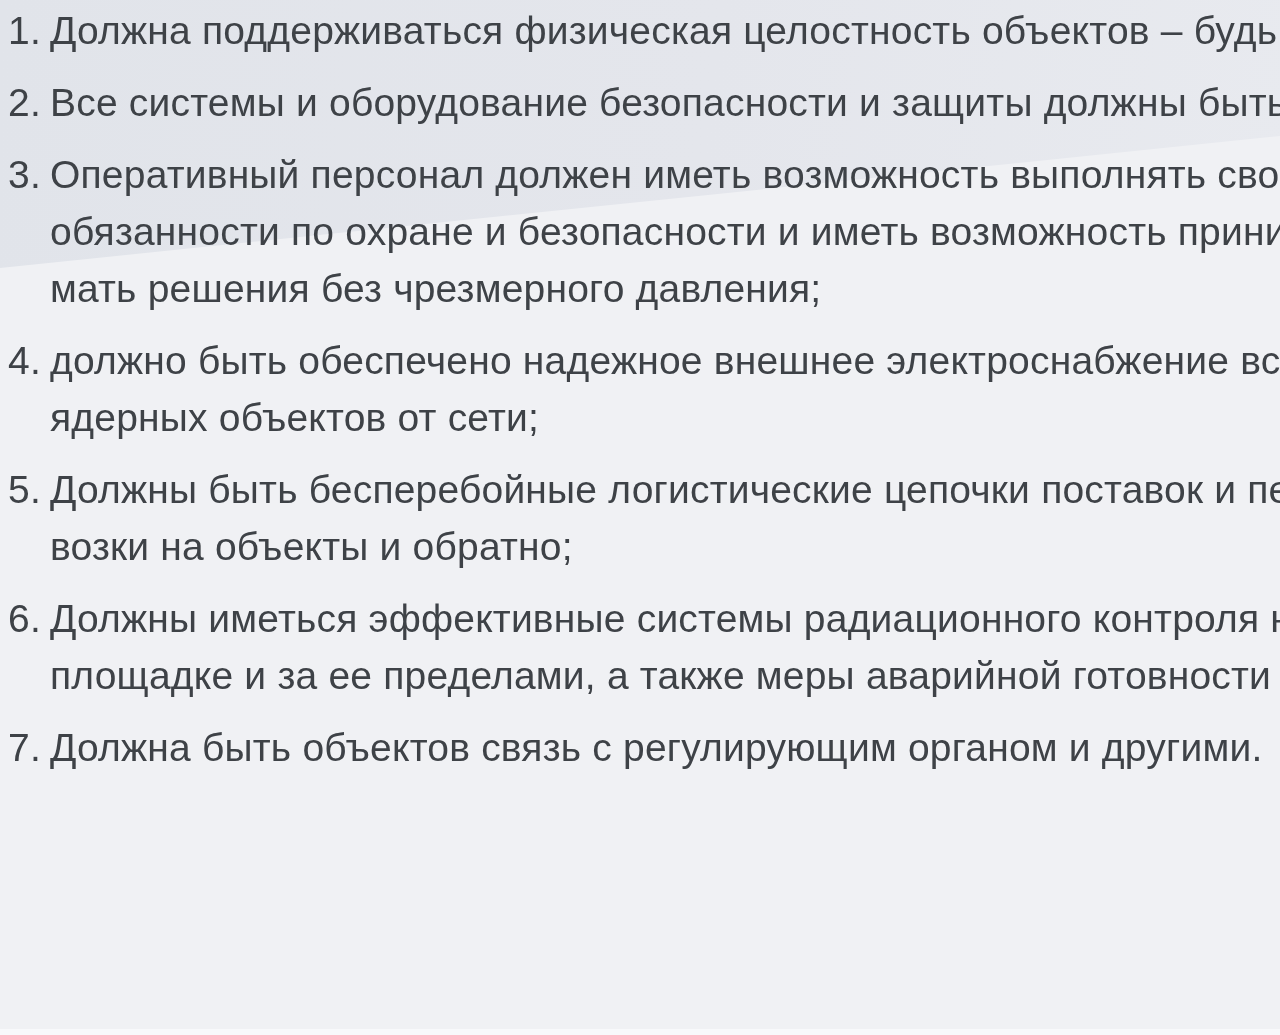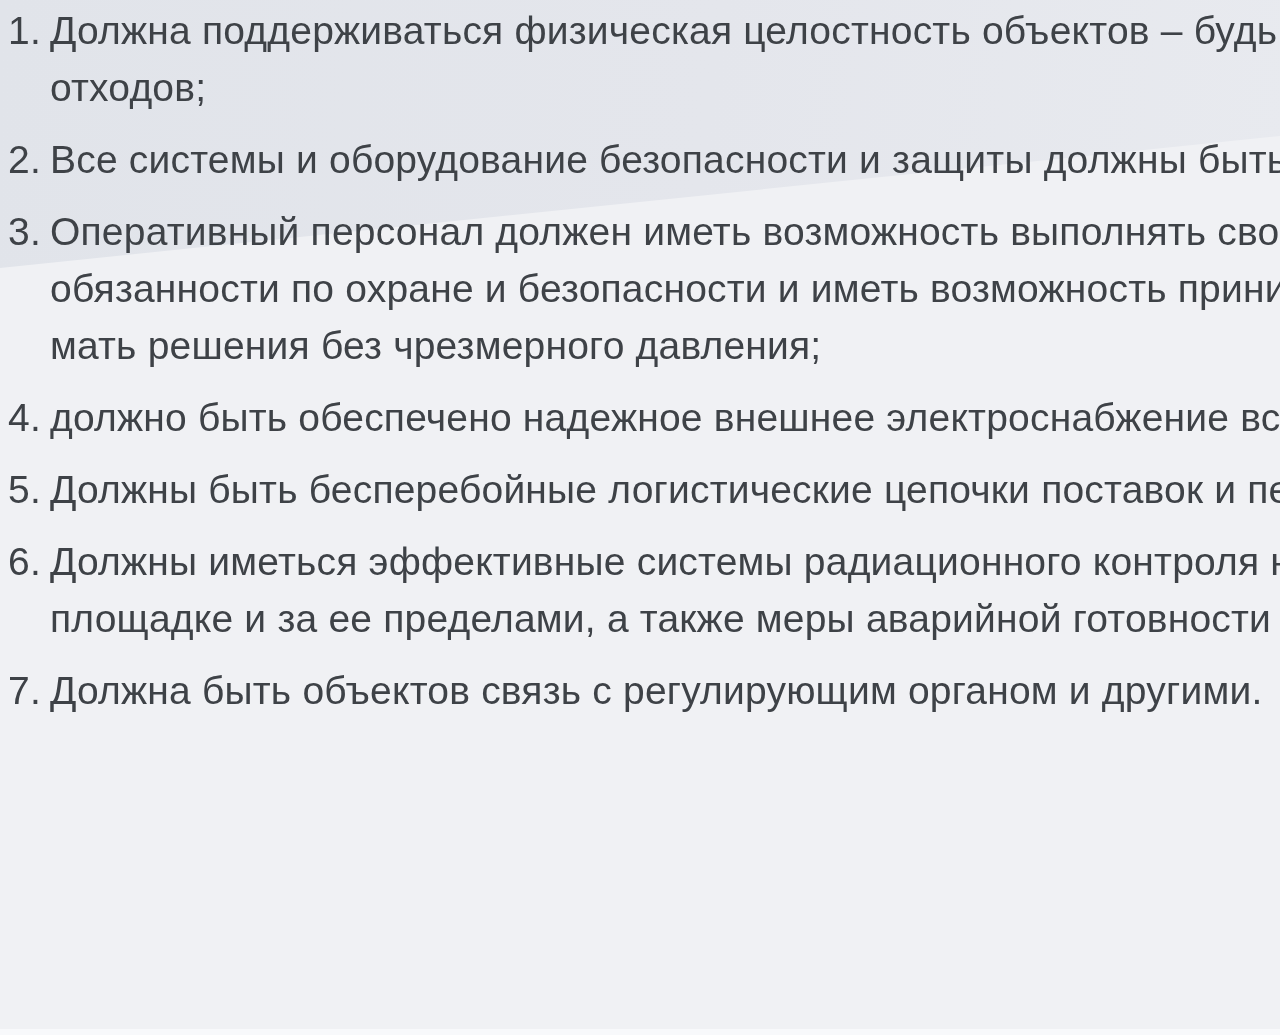--- a/index.html
+++ b/index.html
@@ -55,37 +55,37 @@
   .line { white-space: nowrap; }
 </style>
 </head>
 <body>
 
 <div class="page">
   <div class="top-band"></div>
   <ol class="num-list">
       <li>
     <span class="num">1.</span>
-    <span class="text"><div class="line">Должна поддерживаться физическая целостность объектов – будь то</div><div class="line">отходов;</div></span>
+    <span class="text"><div class="line">Должна поддерживаться физическая целостность объектов – будь то</div></span>
   </li>
       <li>
     <span class="num">2.</span>
     <span class="text"><div class="line">Все системы и оборудование безопасности и защиты должны быть</div></span>
   </li>
       <li>
     <span class="num">3.</span>
     <span class="text"><div class="line">Оперативный персонал должен иметь возможность выполнять свои</div><div class="line">обязанности по охране и безопасности и иметь возможность прини-</div><div class="line">мать решения без чрезмерного давления;</div></span>
   </li>
       <li>
     <span class="num">4.</span>
-    <span class="text"><div class="line">должно быть обеспечено надежное внешнее электроснабжение всех</div></span>
+    <span class="text"><div class="line">должно быть обеспечено надежное внешнее электроснабжение всех</div><div class="line">ядерных объектов от сети;</div></span>
   </li>
       <li>
     <span class="num">5.</span>
-    <span class="text"><div class="line">Должны быть бесперебойные логистические цепочки поставок и пере-</div></span>
+    <span class="text"><div class="line">Должны быть бесперебойные логистические цепочки поставок и пере-</div><div class="line">возки на объекты и обратно;</div></span>
   </li>
       <li>
     <span class="num">6.</span>
     <span class="text"><div class="line">Должны иметься эффективные системы радиационного контроля на</div><div class="line">площадке и за ее пределами, а также меры аварийной готовности и ре-</div></span>
   </li>
       <li>
     <span class="num">7.</span>
     <span class="text"><div class="line">Должна быть объектов связь с регулирующим органом и другими.</div></span>
   </li>
     </ol>

